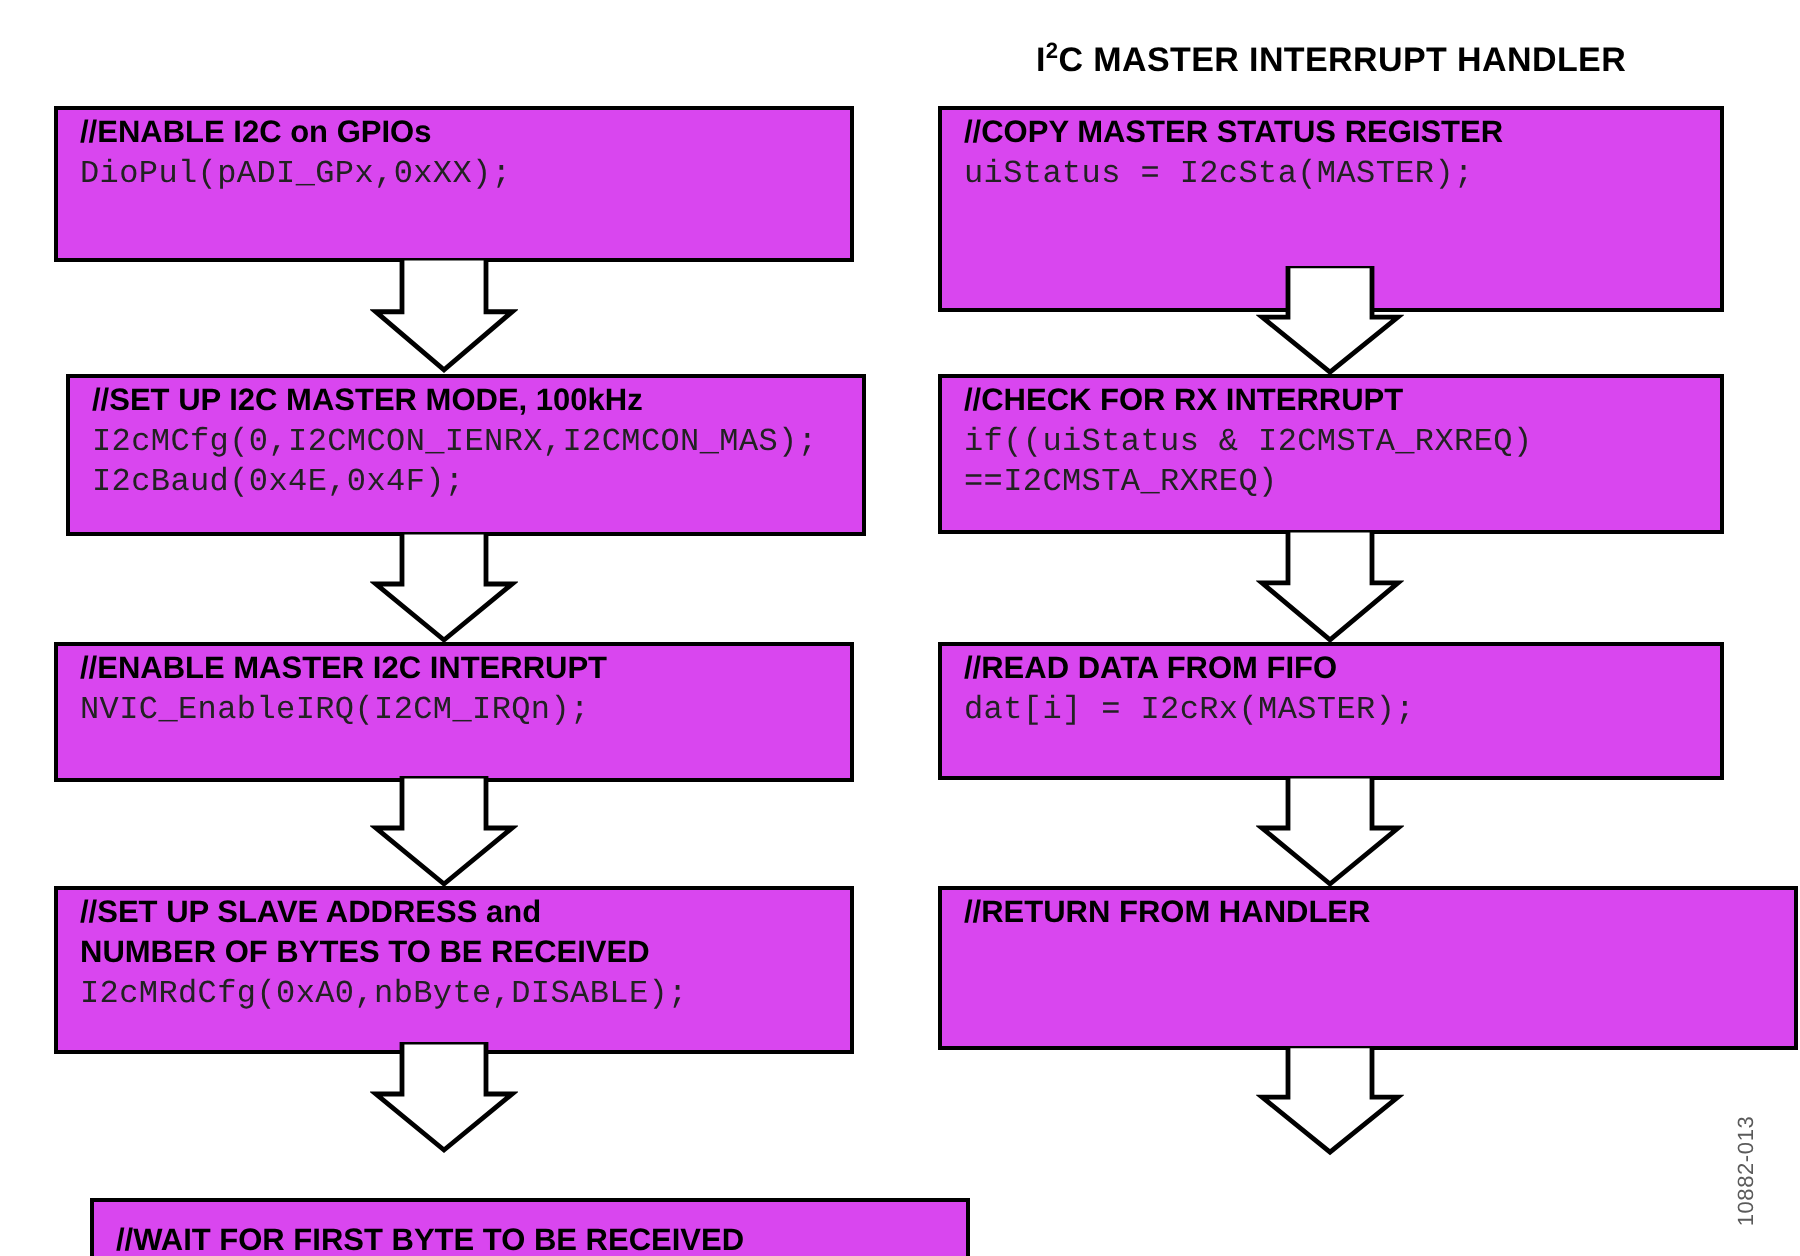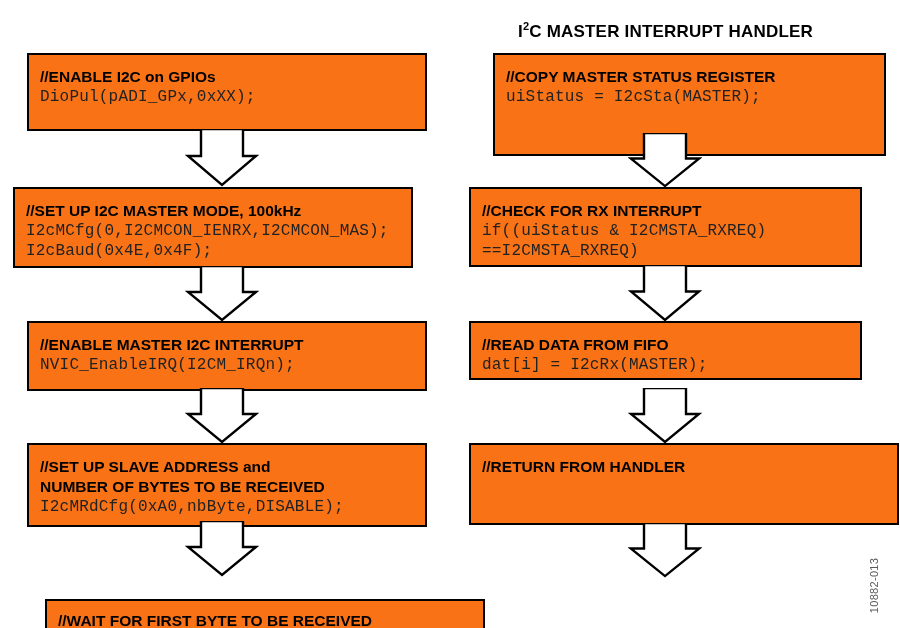--- a/index.html
+++ b/index.html
@@ -8,40 +8,40 @@
     font-family:"Liberation Sans",sans-serif;overflow:hidden;
   }
   .col-title{
     position:absolute;top:20px;font-weight:bold;font-size:17px;color:#000;
     text-align:center;letter-spacing:0.2px;white-space:nowrap;
   }
   .left-title{left:27px;width:400px;}
   .right-title{left:469px;width:393px;}
   .col-title sup{font-size:0.65em;}
   .box{
-    position:absolute;background:#f97316;border:2.5px solid #000;
-    box-sizing:border-box;padding:12px 8px 0 11px;
+    position:absolute;background:#d946ef;border:2.5px solid #000;
+    box-sizing:border-box;padding:2px 8px 0 11px;
   }
   .comment{
     font-weight:bold;font-size:15.5px;line-height:20px;color:#000;white-space:nowrap;
   }
   .code{
     font-family:"Liberation Mono","DejaVu Sans Mono",monospace;
     font-size:16px;letter-spacing:0.2px;line-height:20px;color:#222;white-space:nowrap;
   }
   
   .bL1{left:27px;top:53px;width:400px;height:78px;}
-  .bL2{left:13px;top:187px;width:400px;height:81px;}
+  .bL2{left:33px;top:187px;width:400px;height:81px;}
   .bL3{left:27px;top:321px;width:400px;height:70px;}
   .bL4{left:27px;top:443px;width:400px;height:84px;}
   .bL5{left:45px;top:576px;width:440px;height:46px;padding-top:10px;margin-top:23px;}
   
-  .bR1{left:469px;top:53px;width:393px;height:103px;margin-left:24px;}
+  .bR1{left:469px;top:53px;width:393px;height:103px;}
   .bR2{left:469px;top:187px;width:393px;height:80px;}
-  .bR3{left:469px;top:321px;width:393px;height:59px;}
+  .bR3{left:469px;top:321px;width:393px;height:69px;}
   .bR4{left:469px;top:443px;width:430px;height:82px;}
   
   .arrow{position:absolute;width:74px;display:block;}
   .aL1{left:185px;top:129px;height:58px;}
   .aL2{left:185px;top:266px;height:56px;}
   .aL3{left:185px;top:388px;height:56px;}
   .aL4{left:185px;top:521px;height:56px;}
   .aR1{left:628px;top:133px;height:55px;}
   .aR2{left:628px;top:265px;height:57px;}
   .aR3{left:628px;top:388px;height:56px;}

